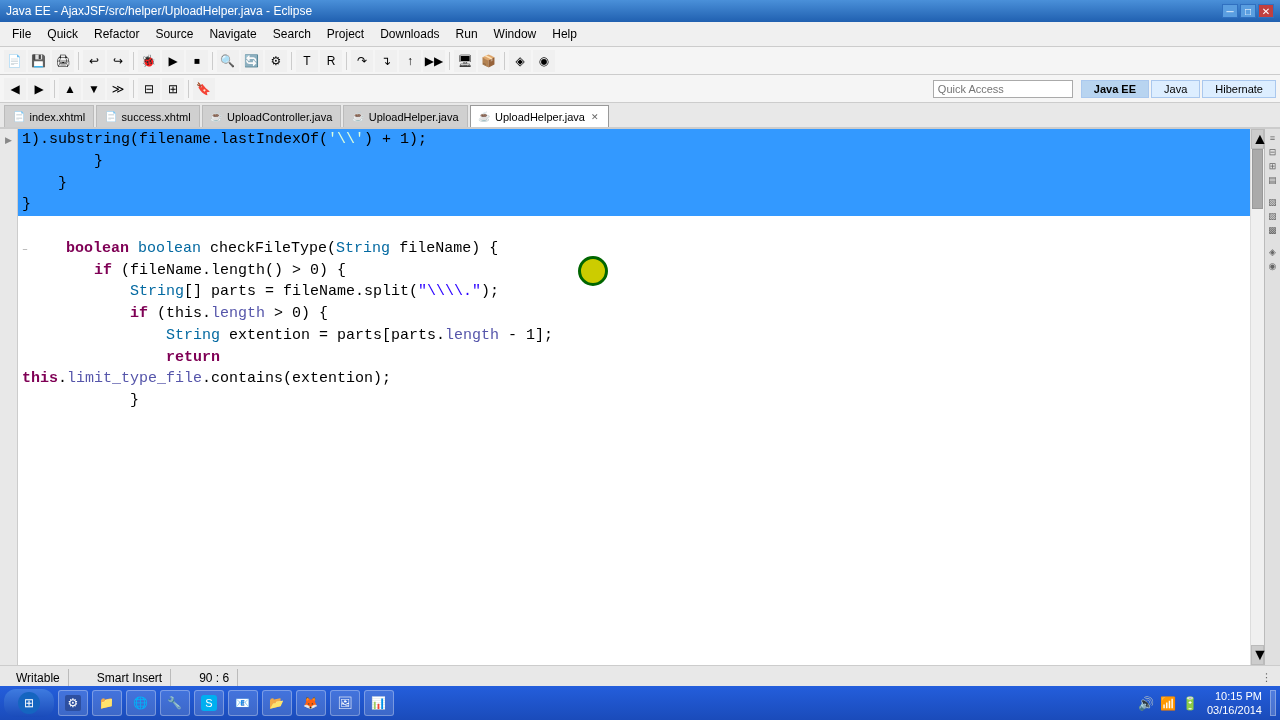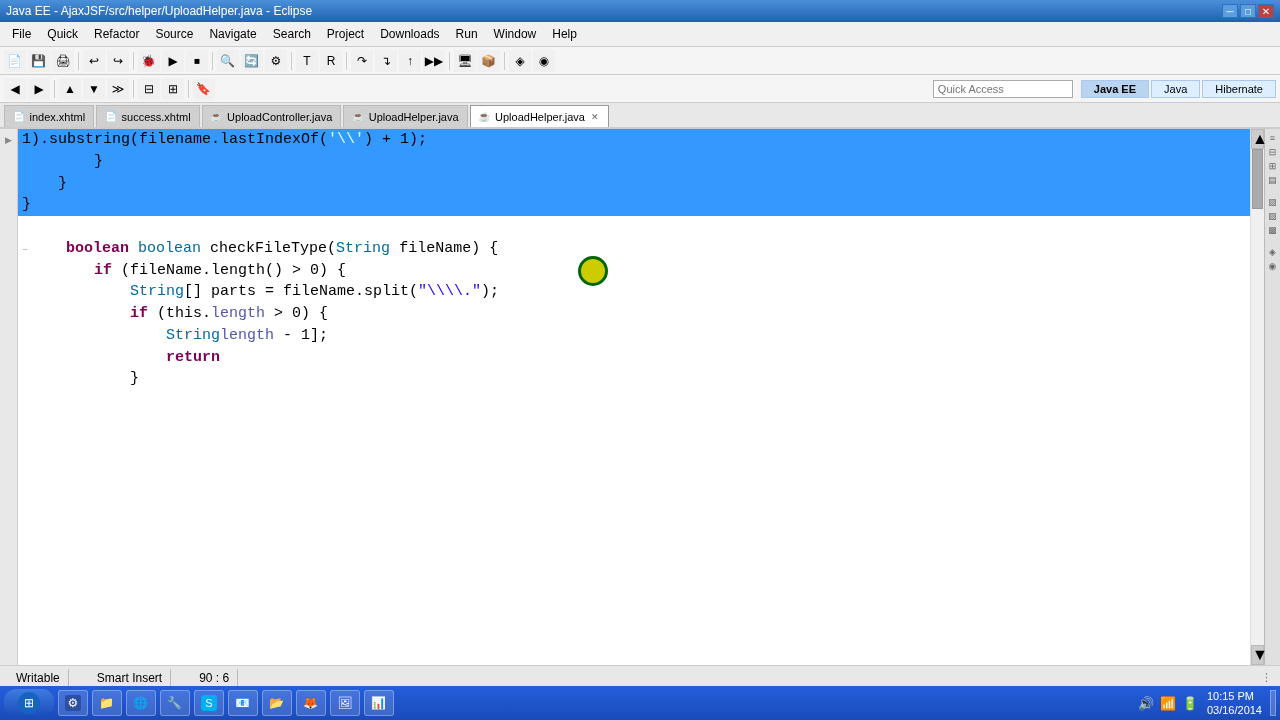--- a/index.html
+++ b/index.html
@@ -274,21 +274,21 @@
       font-size: 12px;
     }
     .taskbar-right {
       margin-left: auto;
       display: flex;
       align-items: center;
       color: white;
       font-size: 11px;
       gap: 8px;
     }
-    .clock { text-align: left; font-size: 11px; line-height: 1.3; }
+    .clock { text-align: right; font-size: 11px; line-height: 1.3; }
 
     
     .fold-marker {
       color: #aaa;
       font-size: 10px;
       cursor: pointer;
       padding-right: 2px;
     }
   </style>
 </head>
@@ -428,24 +428,27 @@
       <div class="code-line">
         <span>&nbsp;&nbsp;&nbsp;&nbsp;&nbsp;&nbsp;&nbsp;&nbsp;</span><span class="kw">if</span><span> (fileName.length() &gt; 0) {</span>
       </div>
       <div class="code-line">
         <span>&nbsp;&nbsp;&nbsp;&nbsp;&nbsp;&nbsp;&nbsp;&nbsp;&nbsp;&nbsp;&nbsp;&nbsp;</span><span class="type-kw">String</span><span>[] parts = fileName.split(</span><span class="string">"\\\\."</span><span>);</span>
       </div>
       <div class="code-line">
         <span>&nbsp;&nbsp;&nbsp;&nbsp;&nbsp;&nbsp;&nbsp;&nbsp;&nbsp;&nbsp;&nbsp;&nbsp;</span><span class="kw">if</span><span> (this.</span><span style="color:#5555aa;">length</span><span> &gt; 0) {</span>
       </div>
       <div class="code-line">
-        <span>&nbsp;&nbsp;&nbsp;&nbsp;&nbsp;&nbsp;&nbsp;&nbsp;&nbsp;&nbsp;&nbsp;&nbsp;&nbsp;&nbsp;&nbsp;&nbsp;</span><span class="type-kw">String</span><span style="color:#5555aa;">length</span><span> - 1];</span>
+        <span>&nbsp;&nbsp;&nbsp;&nbsp;&nbsp;&nbsp;&nbsp;&nbsp;&nbsp;&nbsp;&nbsp;&nbsp;&nbsp;&nbsp;&nbsp;&nbsp;</span><span class="type-kw">String</span><span> extention = parts[parts.</span><span style="color:#5555aa;">length</span><span> - 1];</span>
       </div>
       <div class="code-line">
         <span>&nbsp;&nbsp;&nbsp;&nbsp;&nbsp;&nbsp;&nbsp;&nbsp;&nbsp;&nbsp;&nbsp;&nbsp;&nbsp;&nbsp;&nbsp;&nbsp;</span><span class="kw">return</span>
+      </div>
+      <div class="code-line">
+        <span class="kw">this</span><span>.</span><span style="color:#5555aa;">limit_type_file</span><span>.contains(extention);</span>
       </div>
       <div class="code-line">
         <span>&nbsp;&nbsp;&nbsp;&nbsp;&nbsp;&nbsp;&nbsp;&nbsp;&nbsp;&nbsp;&nbsp;&nbsp;}</span>
       </div>
 
     </div>
   </div>
 
   <div style="width:14px; background:#f0f0f0; border-left:1px solid #ddd; position:relative;">
     <div style="position:absolute; top:0; left:0; right:0; height:20px; background:#ccc; border:1px solid #bbb; cursor:pointer;">▲</div>

